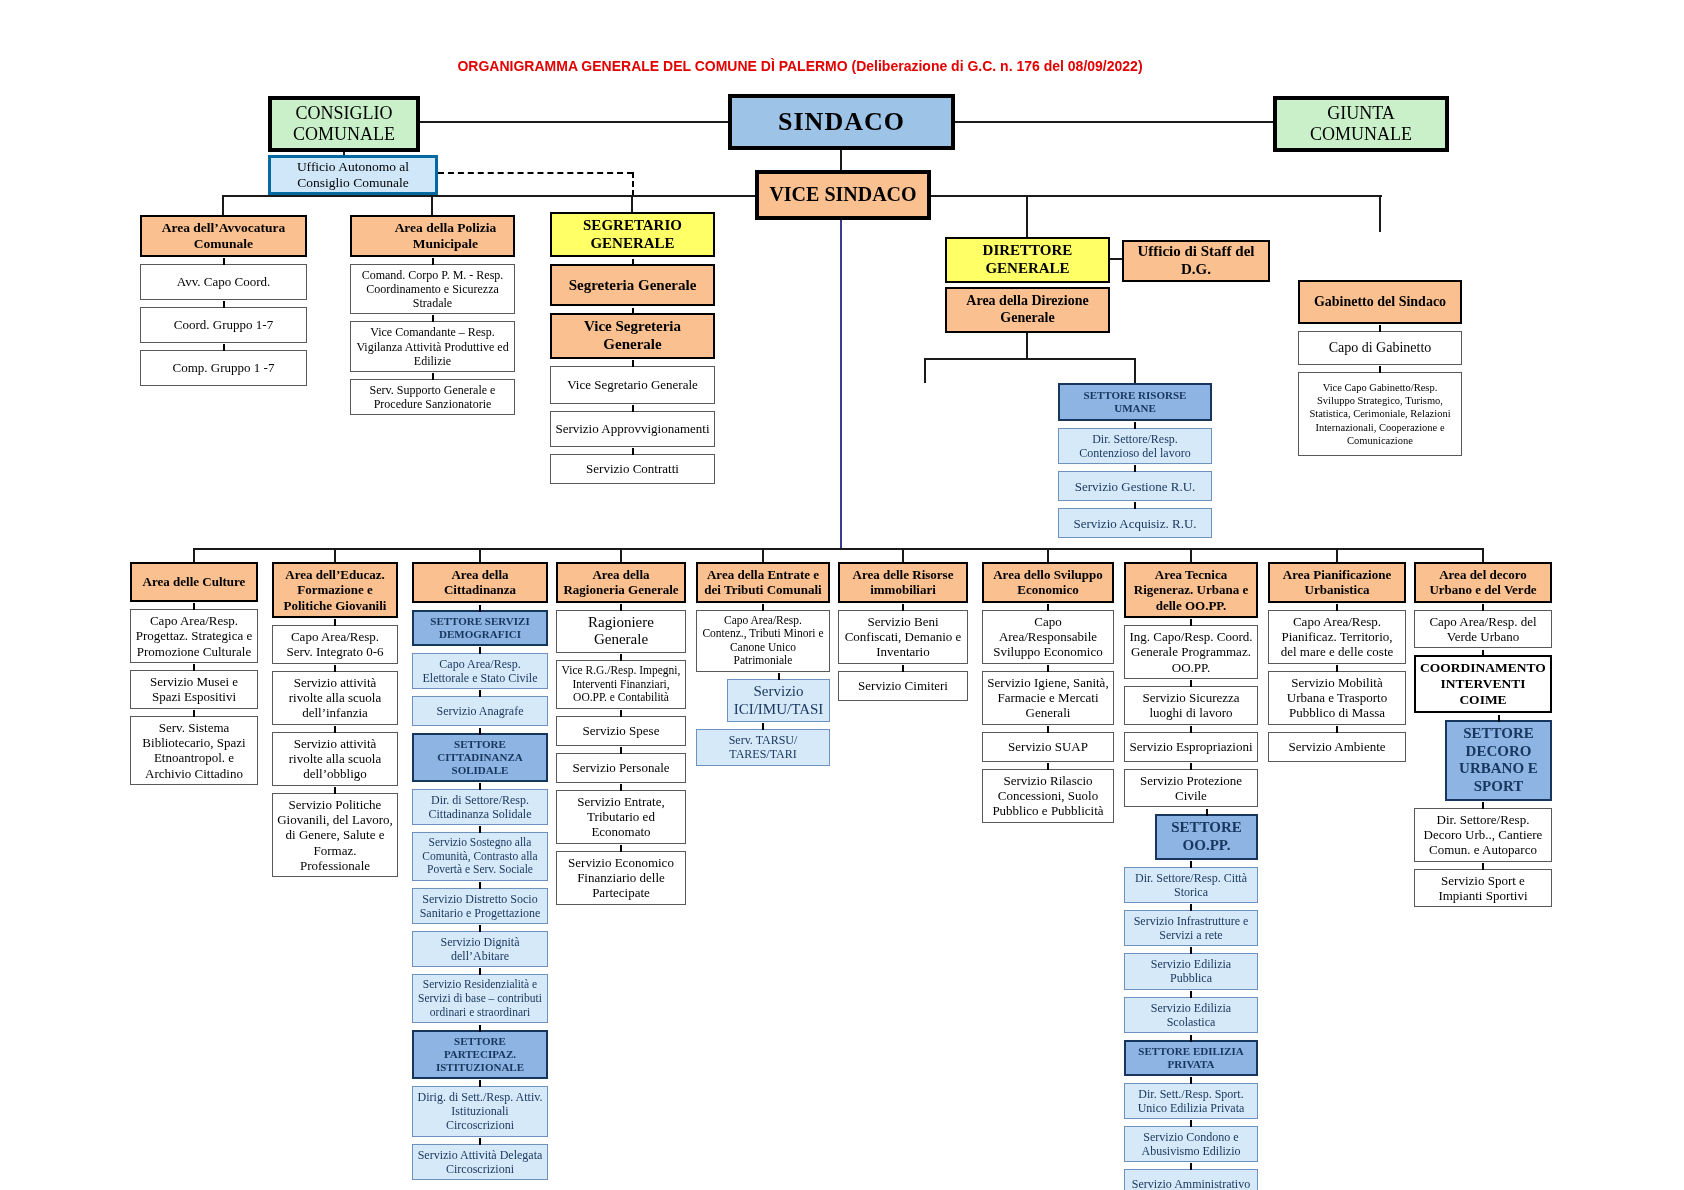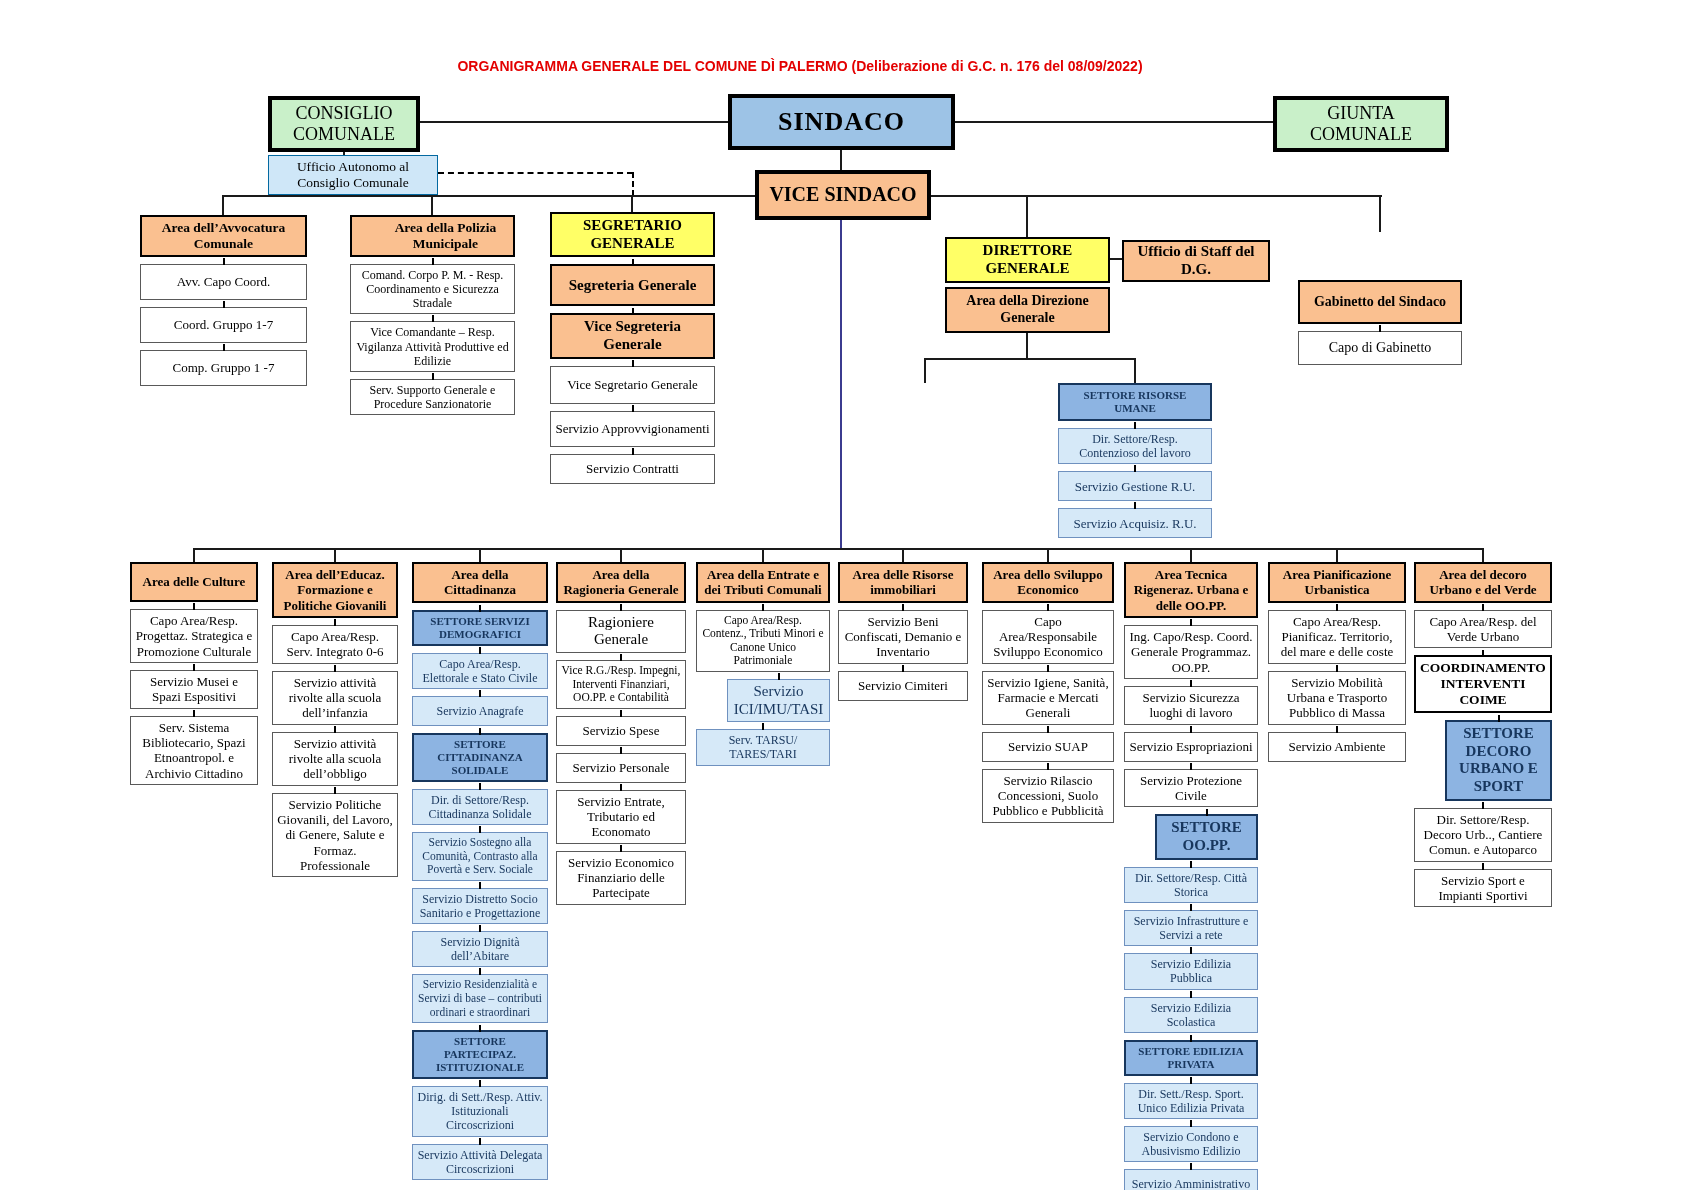--- a/index.html
+++ b/index.html
@@ -23,21 +23,21 @@
   .blue{background:var(--ltblue,#D6E9F8);border:1px solid #6f91bf;color:#17365D;font-size:12px;}
   .lg{font-size:15px;margin-left:31px;}
   .sm{font-size:12px;}
   .sm2{font-size:11.5px;}
   .xs{font-size:10.5px;line-height:1.25;}
   .boldwhite{font-weight:bold;border:2px solid #000;font-size:13.5px;}
   .thick{border:4px solid #000;}
   .green{background:var(--green,#C9F0C9);font-size:18px;}
   .sindaco{background:var(--blue,#9DC3E6);font-weight:bold;font-size:26px;letter-spacing:1px;}
   .vice{background:var(--orange,#FAC090);font-weight:bold;font-size:20px;}
-  .ublue{background:var(--ufblue,#CFE7F8);border:1px solid #0369a1;font-size:13.5px;}
+  .ublue{background:var(--ufblue,#CFE7F8);border:3px solid #0369a1;font-size:13.5px;}
   .colhead{min-height:40px;font-size:13px;}
   .rag{font-size:15px;}
   
   .hl,.vl{position:absolute;background:#1a1a1a;}
   .hl{height:2px;}
   .vl{width:2px;}
   .feed{background:#3b3b8f;}
   .dash-h{position:absolute;height:0;border-top:2px dashed #000;}
   .dash-v{position:absolute;width:0;border-left:2px dashed #000;}
 </style>
@@ -106,20 +106,21 @@
   <div class="stack" style="left:1058px;top:383px;width:154px;">
     <div class="box settore" style="min-height:38px;">SETTORE RISORSE UMANE</div>
     <div class="box blue tick">Dir. Settore/Resp. Contenzioso del lavoro</div>
     <div class="box blue tick" style="font-size:13px;">Servizio Gestione R.U.</div>
     <div class="box blue tick" style="font-size:13px;">Servizio Acquisiz. R.U.</div>
   </div>
 
   <div class="stack" style="left:1298px;top:232px;width:164px;margin-top:48px;">
     <div class="box h-orange" style="min-height:44px;font-size:14px;">Gabinetto del Sindaco</div>
     <div class="box tick" style="min-height:34px;font-size:14px;">Capo di Gabinetto</div>
+    <div class="box xs tick" style="min-height:84px;">Vice Capo Gabinetto/Resp. Sviluppo Strategico, Turismo, Statistica, Cerimoniale, Relazioni Internazionali, Cooperazione e Comunicazione</div>
   </div>
 
   <div id="columns-layer">
       <div class="col" style="left: 130px; top: 562px; width: 128px;">
         <div class="box h-orange colhead">Area delle Culture</div>
         <div class="box tick">Capo Area/Resp. Progettaz. Strategica e Promozione Culturale</div>
         <div class="box tick">Servizio Musei e Spazi Espositivi</div>
         <div class="box tick">Serv. Sistema Bibliotecario, Spazi Etnoantropol. e Archivio Cittadino</div>
       </div>
       <div class="col" style="left: 272px; top: 562px; width: 126px;">

